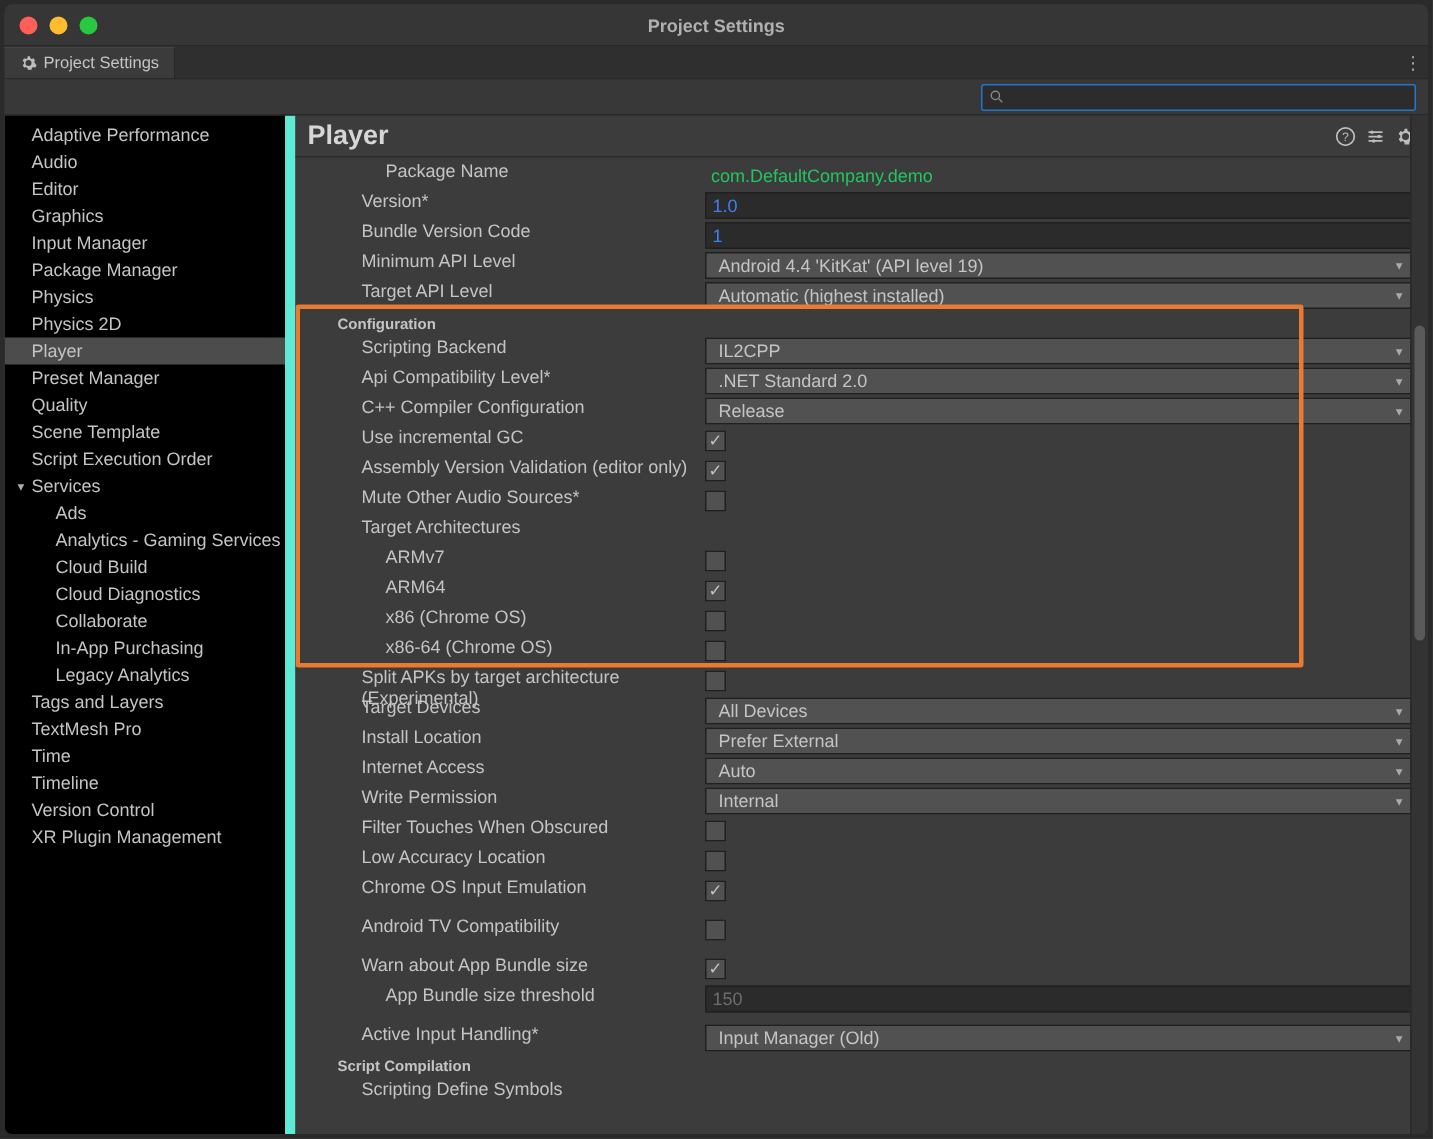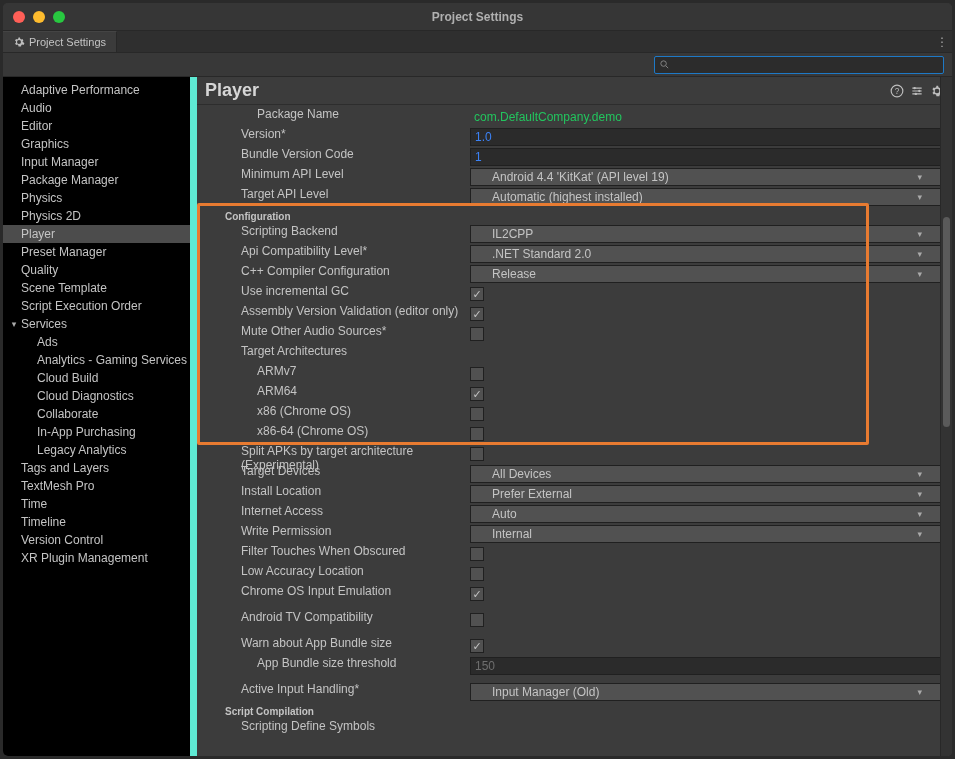--- a/index.html
+++ b/index.html
@@ -118,21 +118,21 @@
   font-weight:600; color:#c4c4c4; padding: 4px 0 2px 10px; font-size:10px;
 }
 .text-value { color:#c4c4c4; padding-left:4px;}
 input.text-input {
   width:100%; height:18px; background:#2b2b2b; border:1px solid #202020;
   color:#3b82f6; font-size:12px; padding:0 4px; outline: none;
 }
 input.text-input.disabled { color:#6e6e6e; }
 .dropdown {
   width:100%; height:18px; background:#515151; border:1px solid #202020;
-  color:#c4c4c4; font-size:12px; padding:0 21px; display:flex; align-items:center;
+  color:#c4c4c4; font-size:12px; padding:0 8px; display:flex; align-items:center;
   justify-content: space-between; cursor:pointer;gap:23px;
 }
 .dropdown .dd-arrow { font-size:9px; color:#aaa; }
 .checkbox {
   width:14px; height:14px; background:#515151; border:1px solid #202020;
   display:flex; align-items:center; justify-content:center; cursor:pointer;
 }
 .checkbox.checked::after { content:"✓"; color:#c4c4c4; font-size:11px; line-height:1;}
 .dimlabel { color:#22c55e; }
 .highlight-box {

